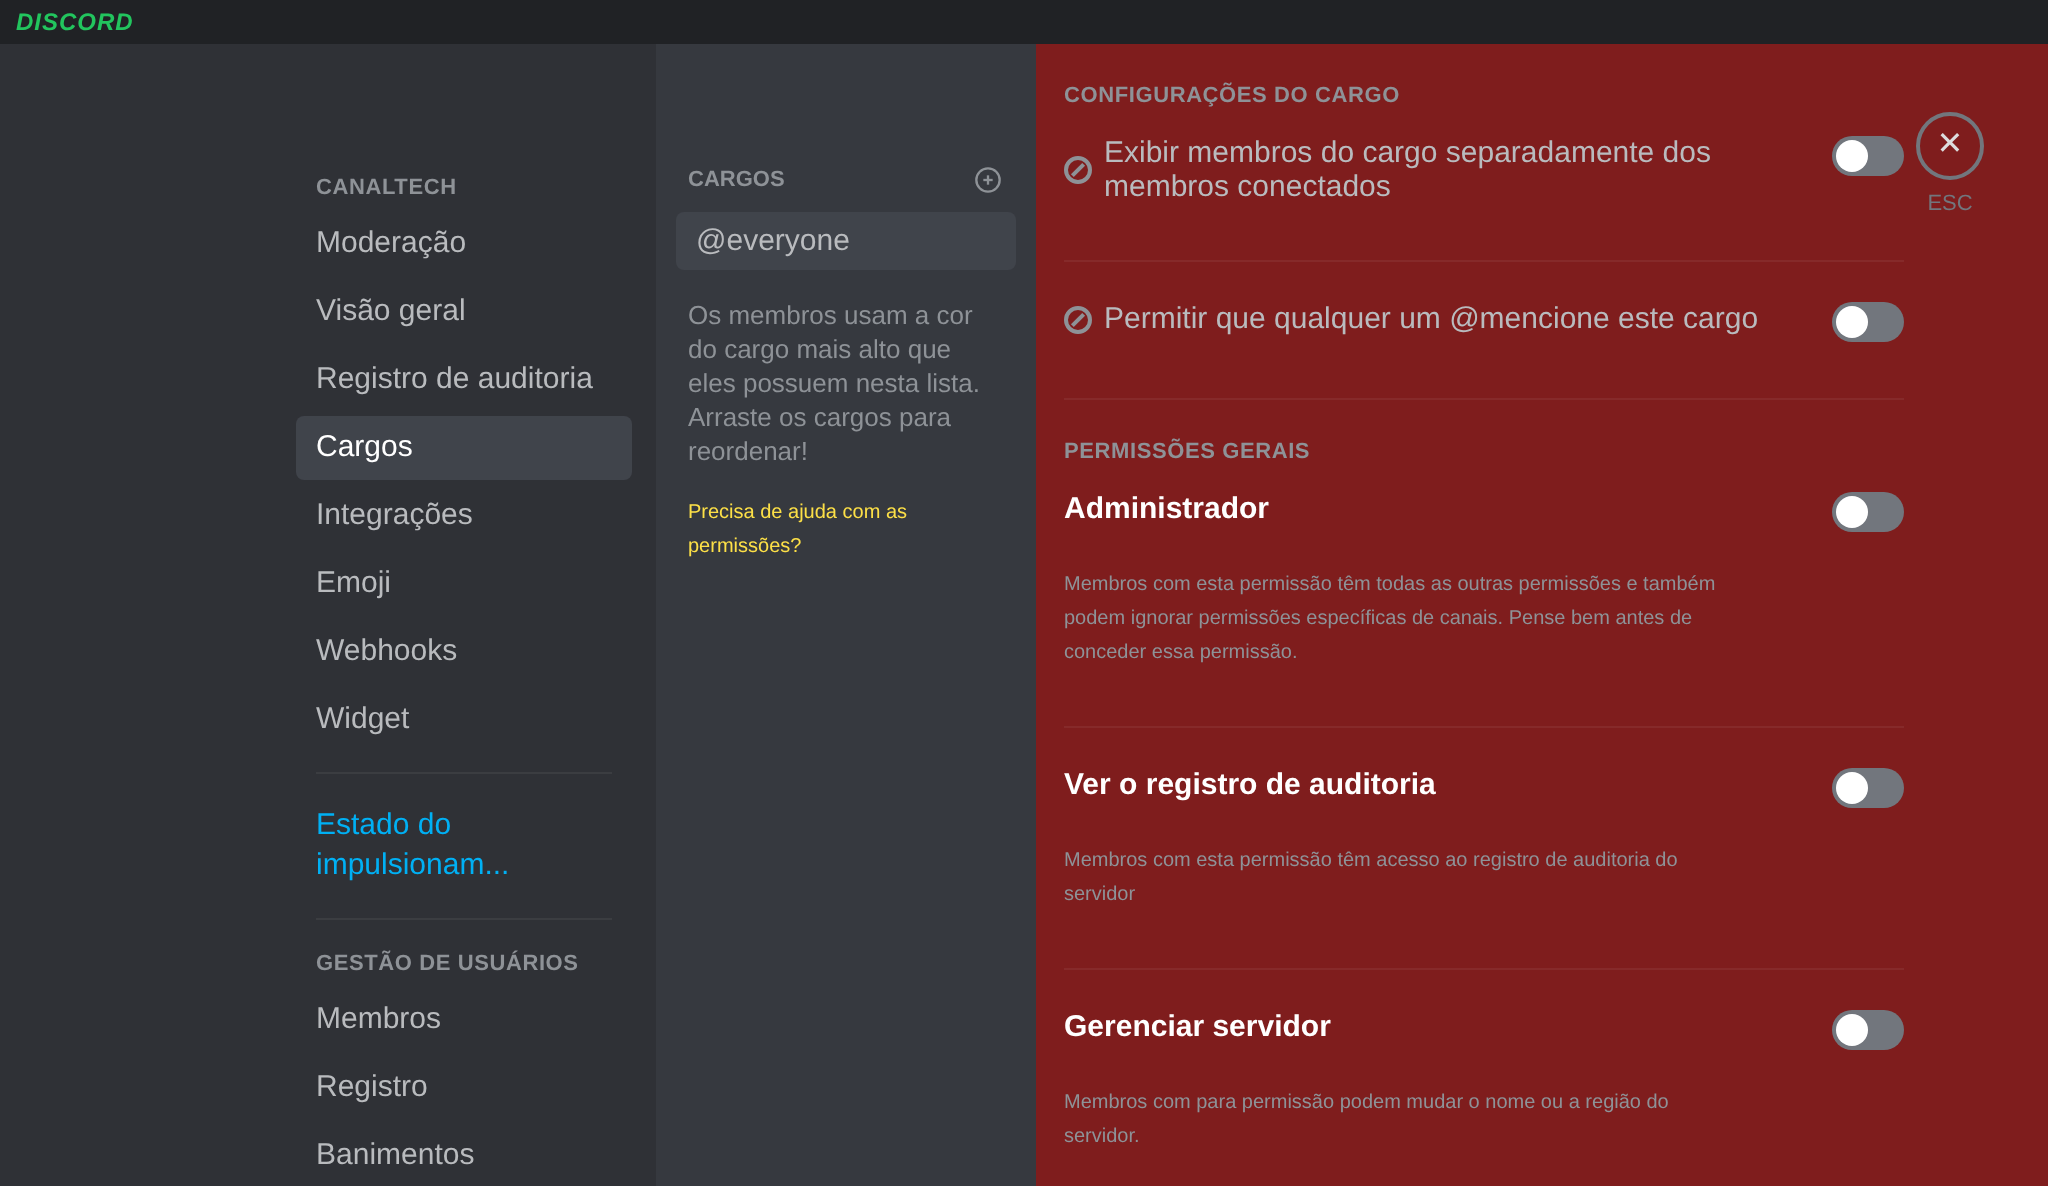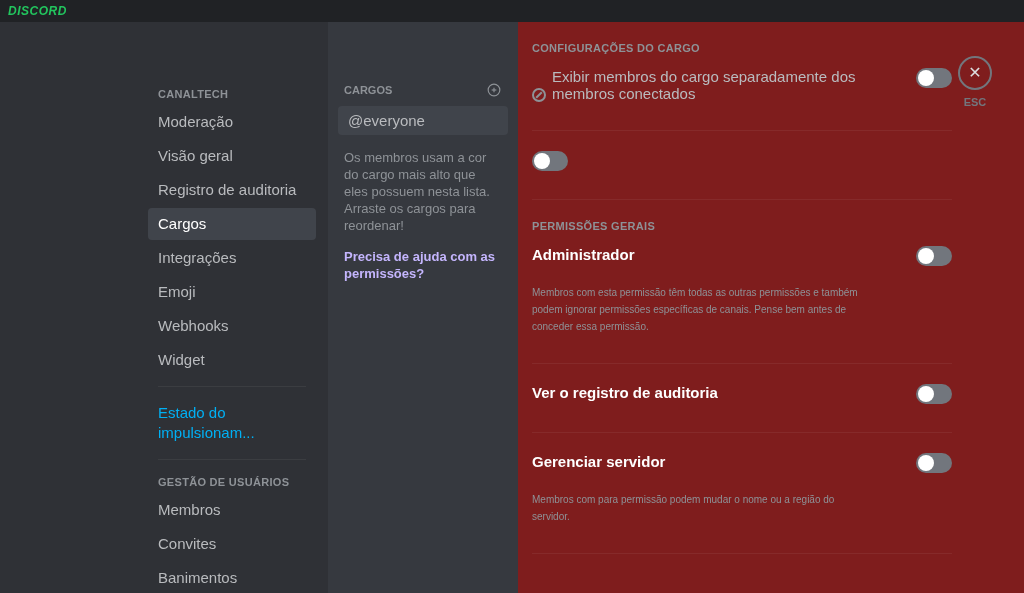--- a/index.html
+++ b/index.html
@@ -18,45 +18,45 @@
   .side-item.selected { background: #40444b; color: #fff; }
   .side-sep { border-top: 1px solid rgba(255,255,255,0.06); margin: 10px 10px; }
   .side-item.link { color: #00b0f4; }
 
   
   .rolescol { width: 190px; background: #36393f; padding: 60px 10px 20px 10px; }
   .roles-head { display: flex; align-items: center; justify-content: space-between; color:#8e9297; font-size:11px; font-weight:700; text-transform:uppercase; padding: 0 6px 8px 6px;}
   .plus-icon { width:16px; height:16px; color:#8e9297; cursor:pointer; display:flex; align-items:center; justify-content:center;}
   .role-item { background:#40444b; color:#b9bbbe; padding:6px 10px; border-radius:4px; font-size:15px; }
   .roles-note { color:#8e9297; font-size:13px; line-height:17px; padding: 14px 6px 0 6px;}
-  .roles-help { color:#c4b5fd; font-size:13px; line-height:17px; padding: 14px 6px 0 6px; cursor:pointer;font-weight:bold;}
+  .roles-help { color:#fde047; font-size:10px; line-height:17px; padding: 14px 6px 0 6px; cursor:pointer;}
 
   
   .content { flex:1; background:#7f1d1d; padding: 20px 24px 20px 14px; overflow-y:auto; position:relative;}
   .content-inner{ max-width: 420px; }
   .section-heading{ color:#8e9297; font-size:11px; font-weight:700; text-transform:uppercase; margin-bottom:14px; letter-spacing:.3px;}
 
   .perm-row{ margin-bottom:28px; }
   .perm-head{ display:flex; align-items:flex-start; justify-content:space-between; gap:16px;}
-  .perm-title{ color:#fff; font-weight:600; font-size:15px; display:flex; align-items:flex-end; gap:6px;}
+  .perm-title{ color:#fff; font-weight:600; font-size:15px; display:flex; align-items:center; gap:6px;}
   .perm-desc{ color:#8e9297; font-size:10px; line-height:17px; margin-top:18px; max-width:340px;}
   .forbid-icon{ width:14px; height:14px; border:2px solid #8e9297; border-radius:50%; position:relative; display:inline-block; flex-shrink:0;}
   .forbid-icon::after{ content:""; position:absolute; left:1px; right:1px; top:50%; height:2px; background:#8e9297; transform: translateY(-50%) rotate(-45deg);}
   .perm-title.muted{ color:#b9bbbe; font-weight:500;}
 
   .toggle{ width:36px; height:20px; border-radius:10px; background:#72767d; position:relative; flex-shrink:0; cursor:pointer;}
   .toggle::after{ content:""; position:absolute; width:16px; height:16px; background:#fff; border-radius:50%; top:2px; left:2px; transition:left .1s;}
 
   .perm-sep{ border-top:1px solid rgba(255,255,255,0.06); margin: 0 0 20px 0;}
 
   
   .esc-wrap{ position:absolute; top:56px; right:32px; display:flex; flex-direction:column; align-items:center; gap:6px;}
   .esc-circle{ width:34px; height:34px; border:2px solid #72767d; border-radius:50%; display:flex; align-items:center; justify-content:center; color:#dcddde; cursor:pointer;}
   .esc-x{ font-size:16px; line-height:1;}
-  .esc-label{ color:#72767d; font-size:11px; font-weight:700;}
+  .esc-label{ color:#72767d; font-size:11px; font-weight:400;}
 
   
   ::-webkit-scrollbar{width:8px;}
   ::-webkit-scrollbar-thumb{background:#202225;border-radius:4px;}
   ::-webkit-scrollbar-track{background:transparent;}
 </style>
 </head>
 <body>
 
 <div class="topbar">
@@ -74,21 +74,21 @@
       <div class="side-item selected">Cargos</div>
       <div class="side-item">Integrações</div>
       <div class="side-item">Emoji</div>
       <div class="side-item">Webhooks</div>
       <div class="side-item">Widget</div>
       <div class="side-sep"></div>
       <div class="side-item link">Estado do impulsionam...</div>
       <div class="side-sep"></div>
       <div class="side-heading">GESTÃO DE USUÁRIOS</div>
       <div class="side-item">Membros</div>
-      <div class="side-item">Convites</div>
+      <div class="side-item">Registro</div>
       <div class="side-item">Banimentos</div>
 
     </div>
   </div>
 
   <div class="rolescol">
     <div class="roles-head">
       <span>CARGOS</span>
       <span class="plus-icon">
         <svg width="14" height="14" viewBox="0 0 24 24" fill="none" stroke="currentColor" stroke-width="2">
@@ -114,20 +114,24 @@
             <span>Exibir membros do cargo separadamente dos membros conectados</span>
           </div>
           <div class="toggle"></div>
         </div>
       </div>
 
       <div class="perm-sep"></div>
 
       <div class="perm-row">
         <div class="perm-head">
+          <div class="perm-title muted">
+            <span class="forbid-icon"></span>
+            <span>Permitir que qualquer um @mencione este cargo</span>
+          </div>
           <div class="toggle"></div>
         </div>
       </div>
 
       <div class="perm-sep"></div>
 
       <div class="section-heading">PERMISSÕES GERAIS</div>
 
       <div class="perm-row">
         <div class="perm-head">
@@ -137,20 +141,21 @@
         <div class="perm-desc">Membros com esta permissão têm todas as outras permissões e também podem ignorar permissões específicas de canais. Pense bem antes de conceder essa permissão.</div>
       </div>
 
       <div class="perm-sep"></div>
 
       <div class="perm-row">
         <div class="perm-head">
           <div class="perm-title">Ver o registro de auditoria</div>
           <div class="toggle"></div>
         </div>
+        <div class="perm-desc">Membros com esta permissão têm acesso ao registro de auditoria do servidor</div>
       </div>
 
       <div class="perm-sep"></div>
 
       <div class="perm-row">
         <div class="perm-head">
           <div class="perm-title">Gerenciar servidor</div>
           <div class="toggle"></div>
         </div>
         <div class="perm-desc">Membros com para permissão podem mudar o nome ou a região do servidor.</div>

